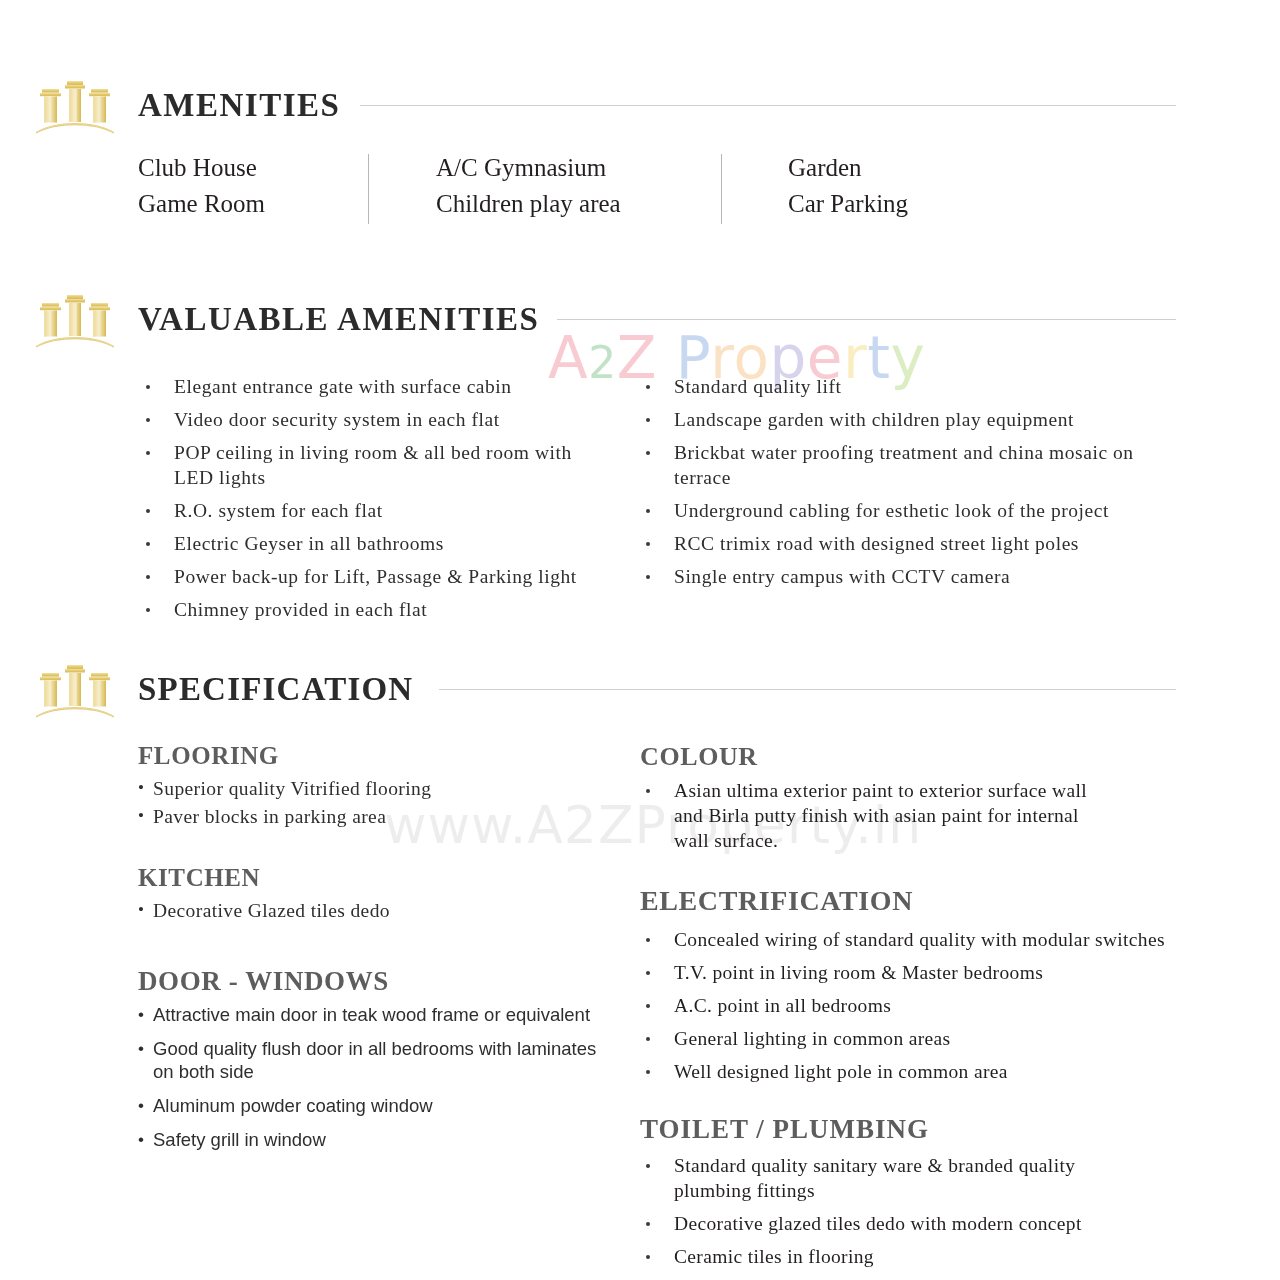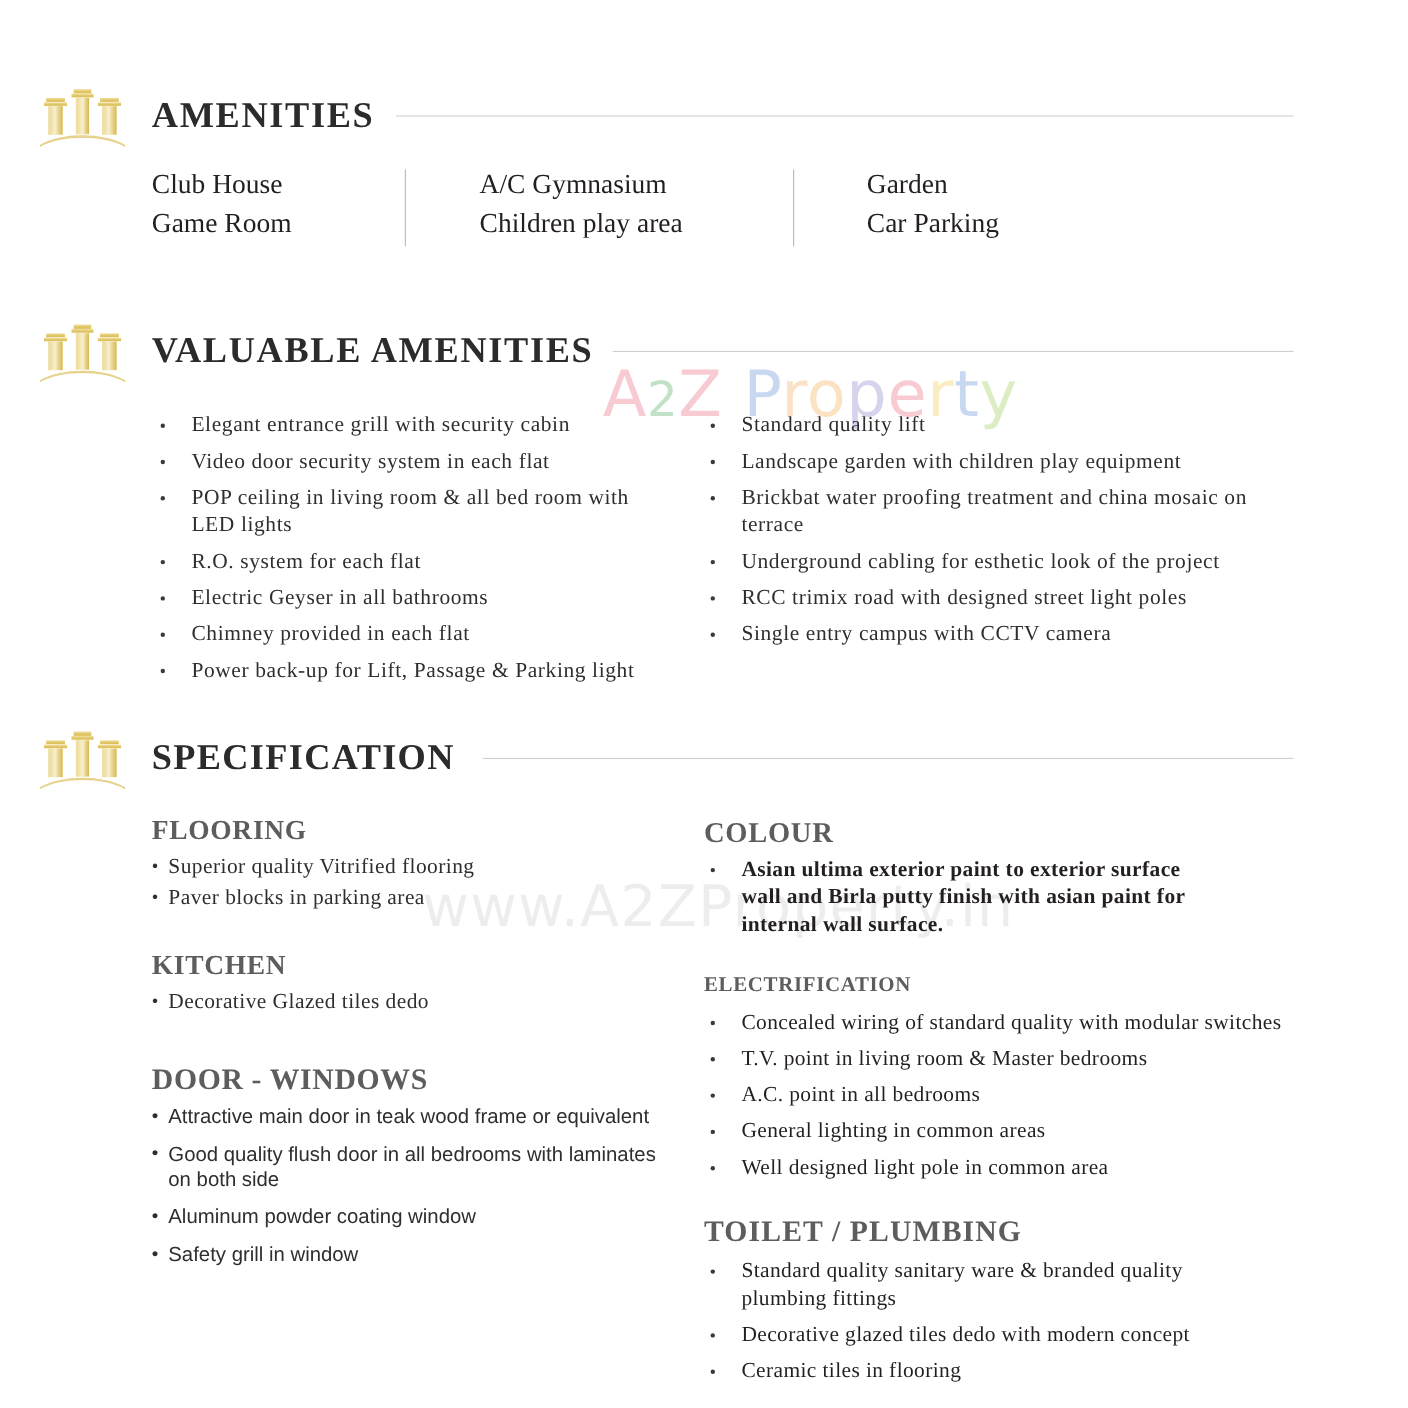--- a/index.html
+++ b/index.html
@@ -291,27 +291,27 @@
           <rect x="62.6" y="20.5" width="1.5" height="26" fill="#F6ECC6"></rect>
           <path d="M0 56 C 20 44, 58 44, 78 56 L78 57.6 C58 46.4, 20 46.4, 0 57.6 Z" fill="#E0C872" opacity="0.95"></path>
           <path d="M2 55.2 C 21 45, 57 45, 76 55.2 L76 56 C57 46, 21 46, 2 56 Z" fill="#EBD89B"></path>
         </svg>
       </span>
       <span class="sec-title" style="font-size:33px; letter-spacing:1.5px; margin-left:24px;">VALUABLE  AMENITIES</span>
       <span class="sec-rule" style="flex:1 1 auto; margin-left:18px;"></span>
     </div>
 
     <ul class="blist va-list va-left">
-      <li>Elegant entrance grill with security cabin</li>
+      <li>Elegant entrance gate with surface cabin</li>
       <li>Video door security system in each flat</li>
       <li>POP ceiling in living room &amp; all bed room with LED lights</li>
       <li>R.O. system for each flat</li>
       <li>Electric Geyser in all bathrooms</li>
+      <li>Power back-up for Lift, Passage &amp; Parking light</li>
       <li>Chimney provided in each flat</li>
-      <li>Power back-up for Lift, Passage &amp; Parking light</li>
     </ul>
 
     <ul class="blist va-list va-right">
       <li>Standard quality lift</li>
       <li>Landscape garden with children play equipment</li>
       <li>Brickbat water proofing treatment and china mosaic on terrace</li>
       <li>Underground cabling for esthetic look of the project</li>
       <li>RCC trimix road with designed street light poles</li>
       <li>Single entry campus with CCTV camera</li>
     </ul>
@@ -360,25 +360,25 @@
         <li>Attractive main door in teak wood frame or equivalent</li>
         <li>Good quality flush door in all bedrooms with laminates on both side</li>
         <li>Aluminum powder coating window</li>
         <li>Safety grill in window</li>
       </ul>
     </div>
 
     <div class="spec-right">
 
       <h3 class="spec-h" style="font-size:26px;">COLOUR</h3>
-      <ul class="blist spec-blist" style="margin-top:0;font-weight:bold;">
+      <ul class="blist spec-blist" style="margin-top:0;">
         <li style="width:430px;">Asian ultima exterior paint to exterior surface wall and Birla putty finish with asian paint for internal wall surface.</li>
       </ul>
 
-      <h3 class="spec-h gap" style="margin-top:32px; font-size:19px;">ELECTRIFICATION</h3>
+      <h3 class="spec-h gap" style="margin-top:32px; font-size:28px;">ELECTRIFICATION</h3>
       <ul class="blist spec-blist" style="margin-top:10px;">
         <li>Concealed wiring of standard quality with modular switches</li>
         <li>T.V. point in living room &amp; Master bedrooms</li>
         <li>A.C. point in all bedrooms</li>
         <li>General lighting in common areas</li>
         <li>Well designed light pole in common area</li>
       </ul>
 
       <h3 class="spec-h gap" style="margin-top:30px; font-size:27px; letter-spacing:1px;">TOILET / PLUMBING</h3>
       <ul class="blist spec-blist" style="margin-top:8px;">

